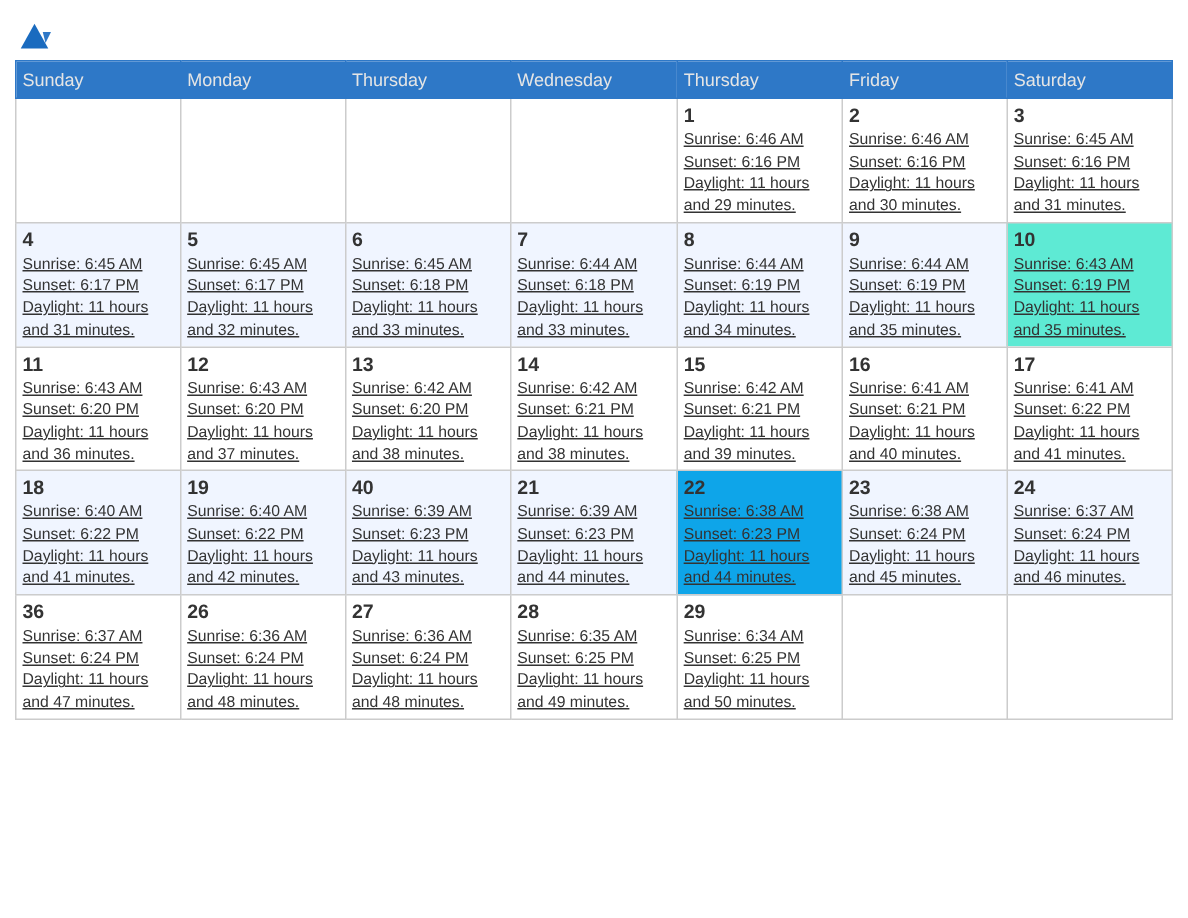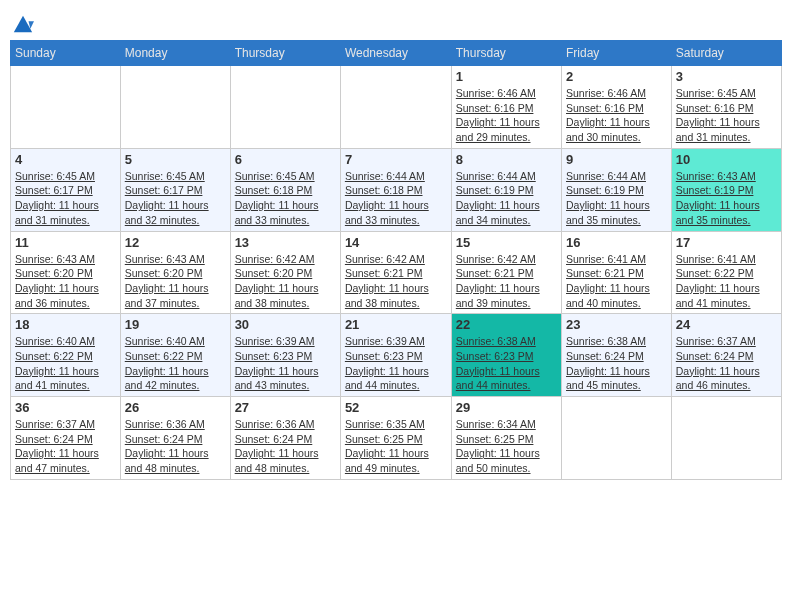--- a/index.html
+++ b/index.html
@@ -210,28 +210,28 @@
       <tr>
         <td style="background: rgb(240, 245, 255); margin-top: 45px;">
           <span class="day-number">18</span>
           <div class="day-info">Sunrise: 6:40 AM<br>Sunset: 6:22 PM<br>Daylight: 11 hours and 41 minutes.</div>
         </td>
         <td style="background: rgb(240, 245, 255);">
           <span class="day-number">19</span>
           <div class="day-info">Sunrise: 6:40 AM<br>Sunset: 6:22 PM<br>Daylight: 11 hours and 42 minutes.</div>
         </td>
         <td style="background: rgb(240, 245, 255);">
-          <span class="day-number">30</span>
+          <span class="day-number">40</span>
           <div class="day-info">Sunrise: 6:39 AM<br>Sunset: 6:23 PM<br>Daylight: 11 hours and 43 minutes.</div>
         </td>
         <td style="background: rgb(240, 245, 255);">
           <span class="day-number">21</span>
           <div class="day-info">Sunrise: 6:39 AM<br>Sunset: 6:23 PM<br>Daylight: 11 hours and 44 minutes.</div>
         </td>
-        <td style="background: #14b8a6;">
+        <td style="background: #0ea5e9;">
           <span class="day-number">22</span>
           <div class="day-info">Sunrise: 6:38 AM<br>Sunset: 6:23 PM<br>Daylight: 11 hours and 44 minutes.</div>
         </td>
         <td style="background: rgb(240, 245, 255);">
           <span class="day-number">23</span>
           <div class="day-info">Sunrise: 6:38 AM<br>Sunset: 6:24 PM<br>Daylight: 11 hours and 45 minutes.</div>
         </td>
         <td style="background: rgb(240, 245, 255);">
           <span class="day-number">24</span>
           <div class="day-info">Sunrise: 6:37 AM<br>Sunset: 6:24 PM<br>Daylight: 11 hours and 46 minutes.</div>
@@ -244,21 +244,21 @@
         </td>
         <td>
           <span class="day-number">26</span>
           <div class="day-info">Sunrise: 6:36 AM<br>Sunset: 6:24 PM<br>Daylight: 11 hours and 48 minutes.</div>
         </td>
         <td>
           <span class="day-number">27</span>
           <div class="day-info">Sunrise: 6:36 AM<br>Sunset: 6:24 PM<br>Daylight: 11 hours and 48 minutes.</div>
         </td>
         <td>
-          <span class="day-number">52</span>
+          <span class="day-number">28</span>
           <div class="day-info">Sunrise: 6:35 AM<br>Sunset: 6:25 PM<br>Daylight: 11 hours and 49 minutes.</div>
         </td>
         <td>
           <span class="day-number">29</span>
           <div class="day-info">Sunrise: 6:34 AM<br>Sunset: 6:25 PM<br>Daylight: 11 hours and 50 minutes.</div>
         </td>
         <td class="empty-cell"></td>
         <td class="empty-cell"></td>
       </tr>
     </tbody>

